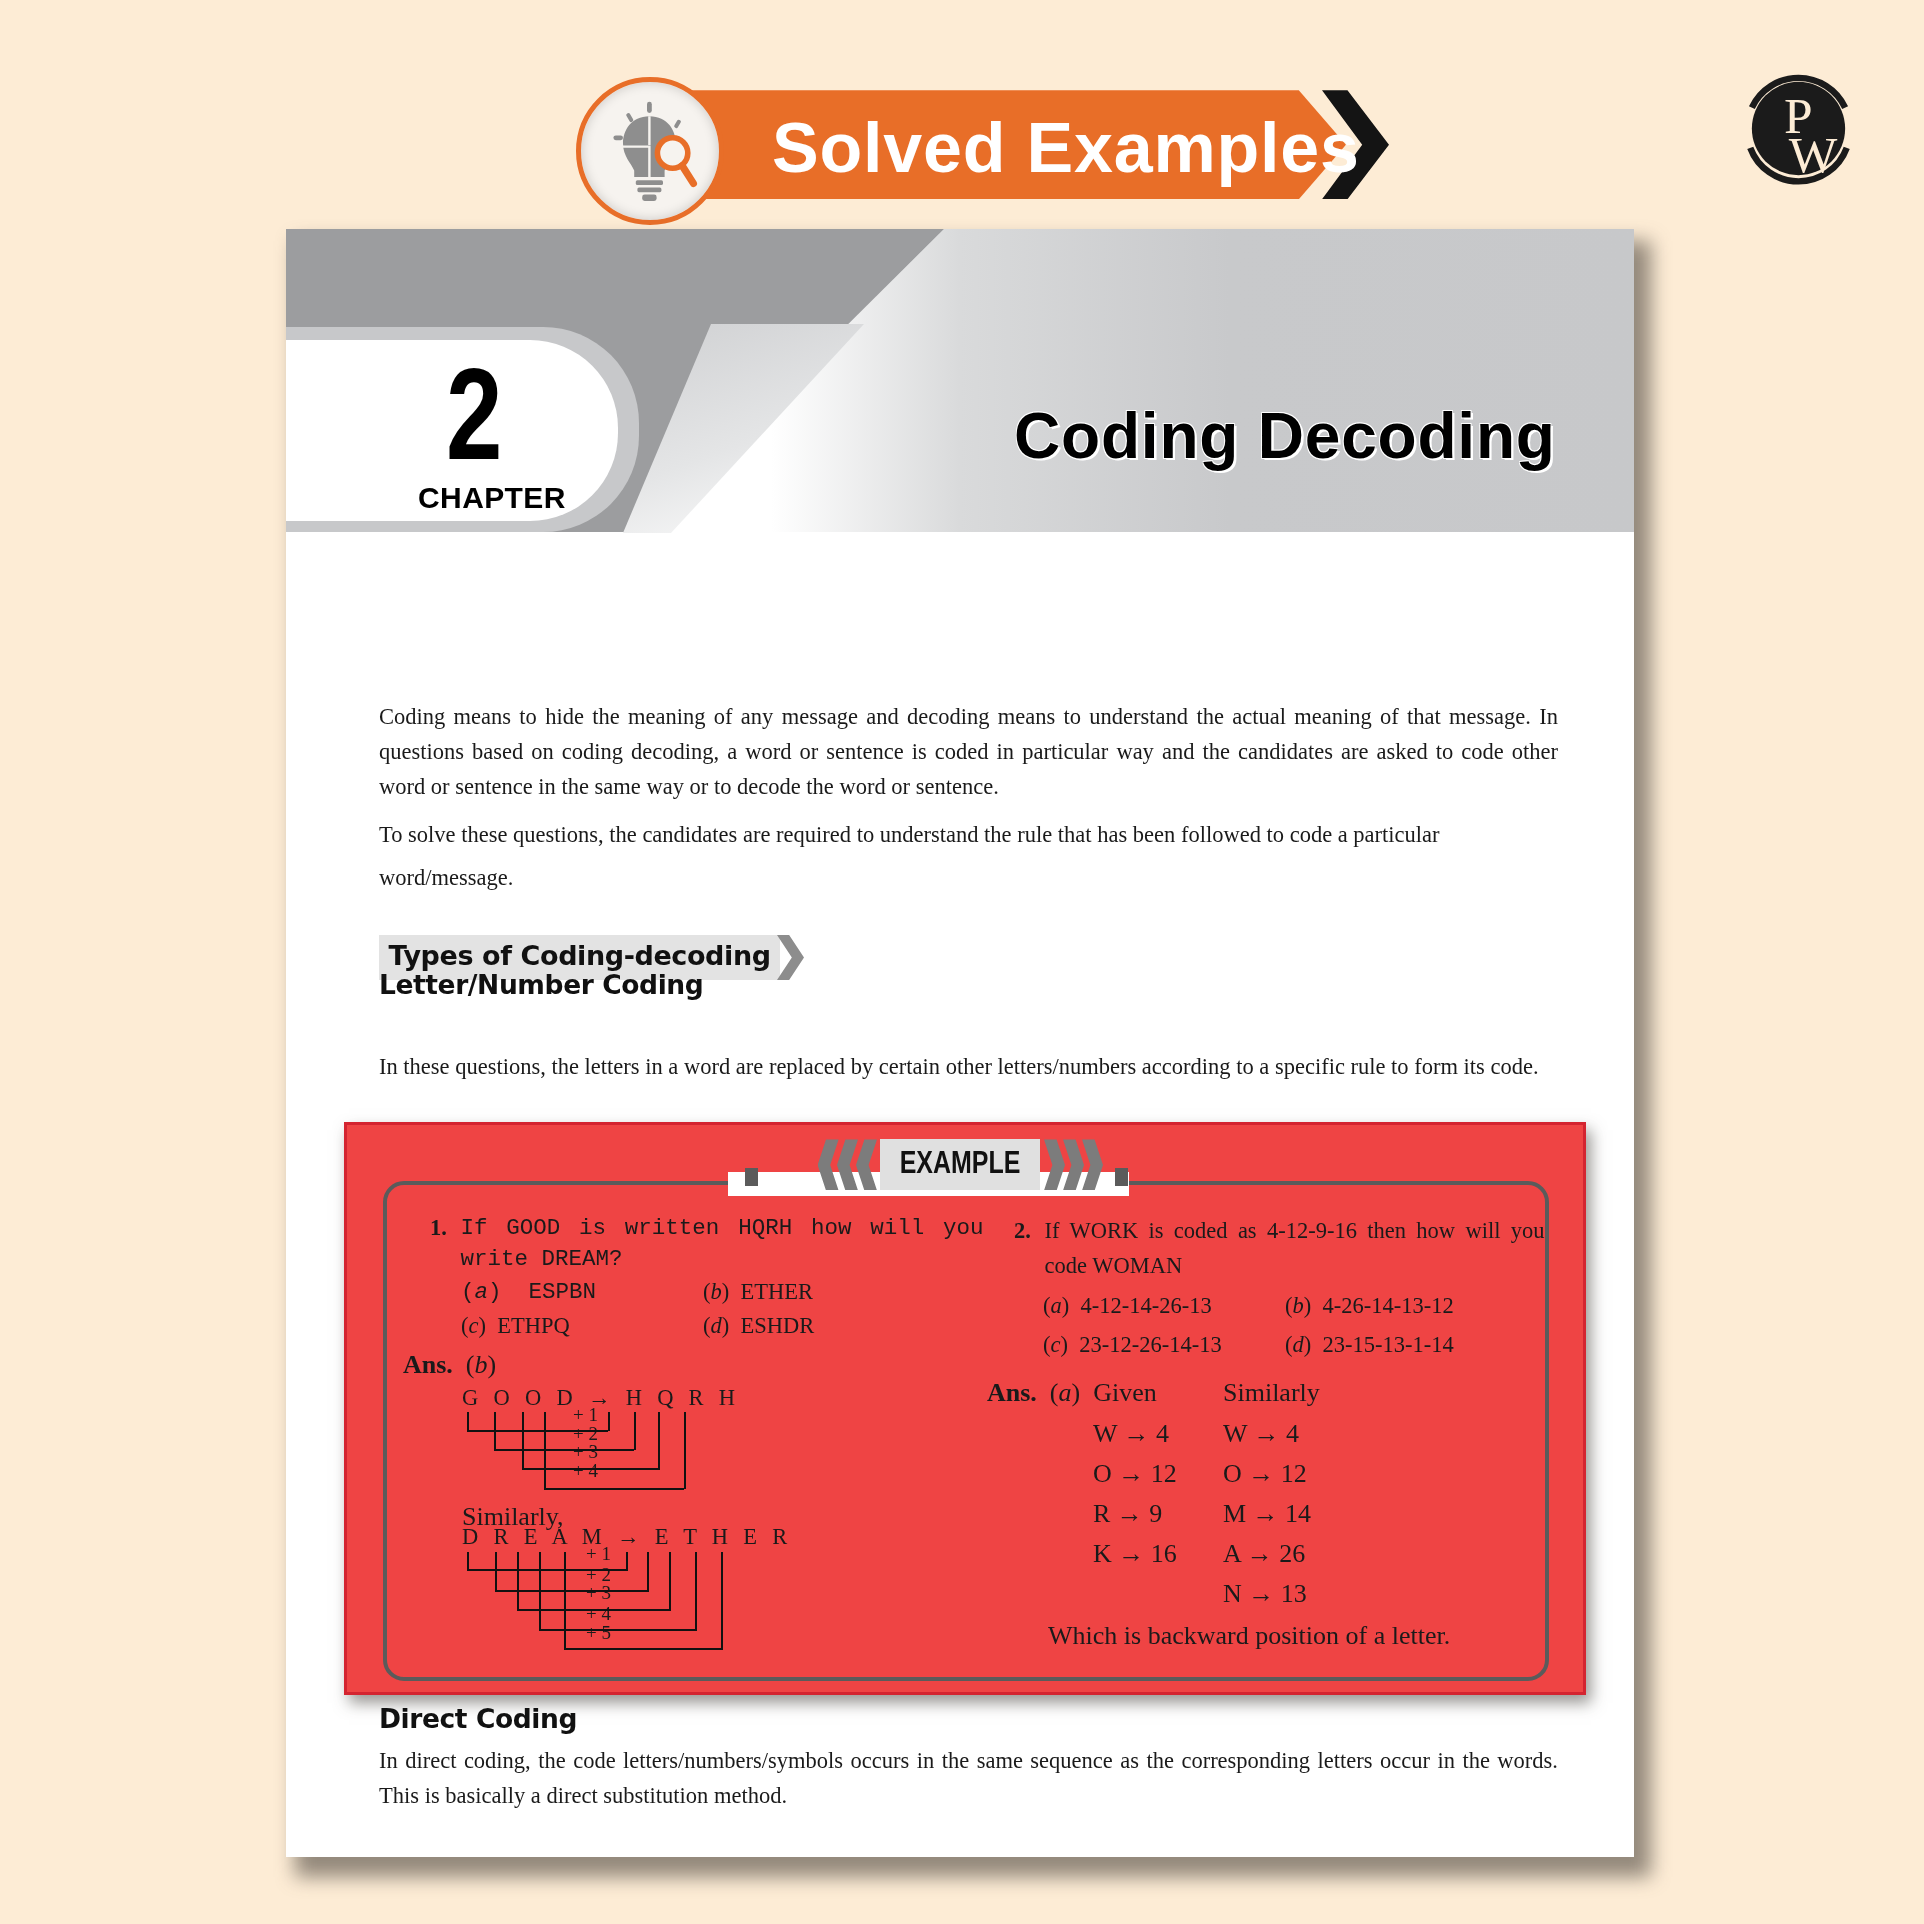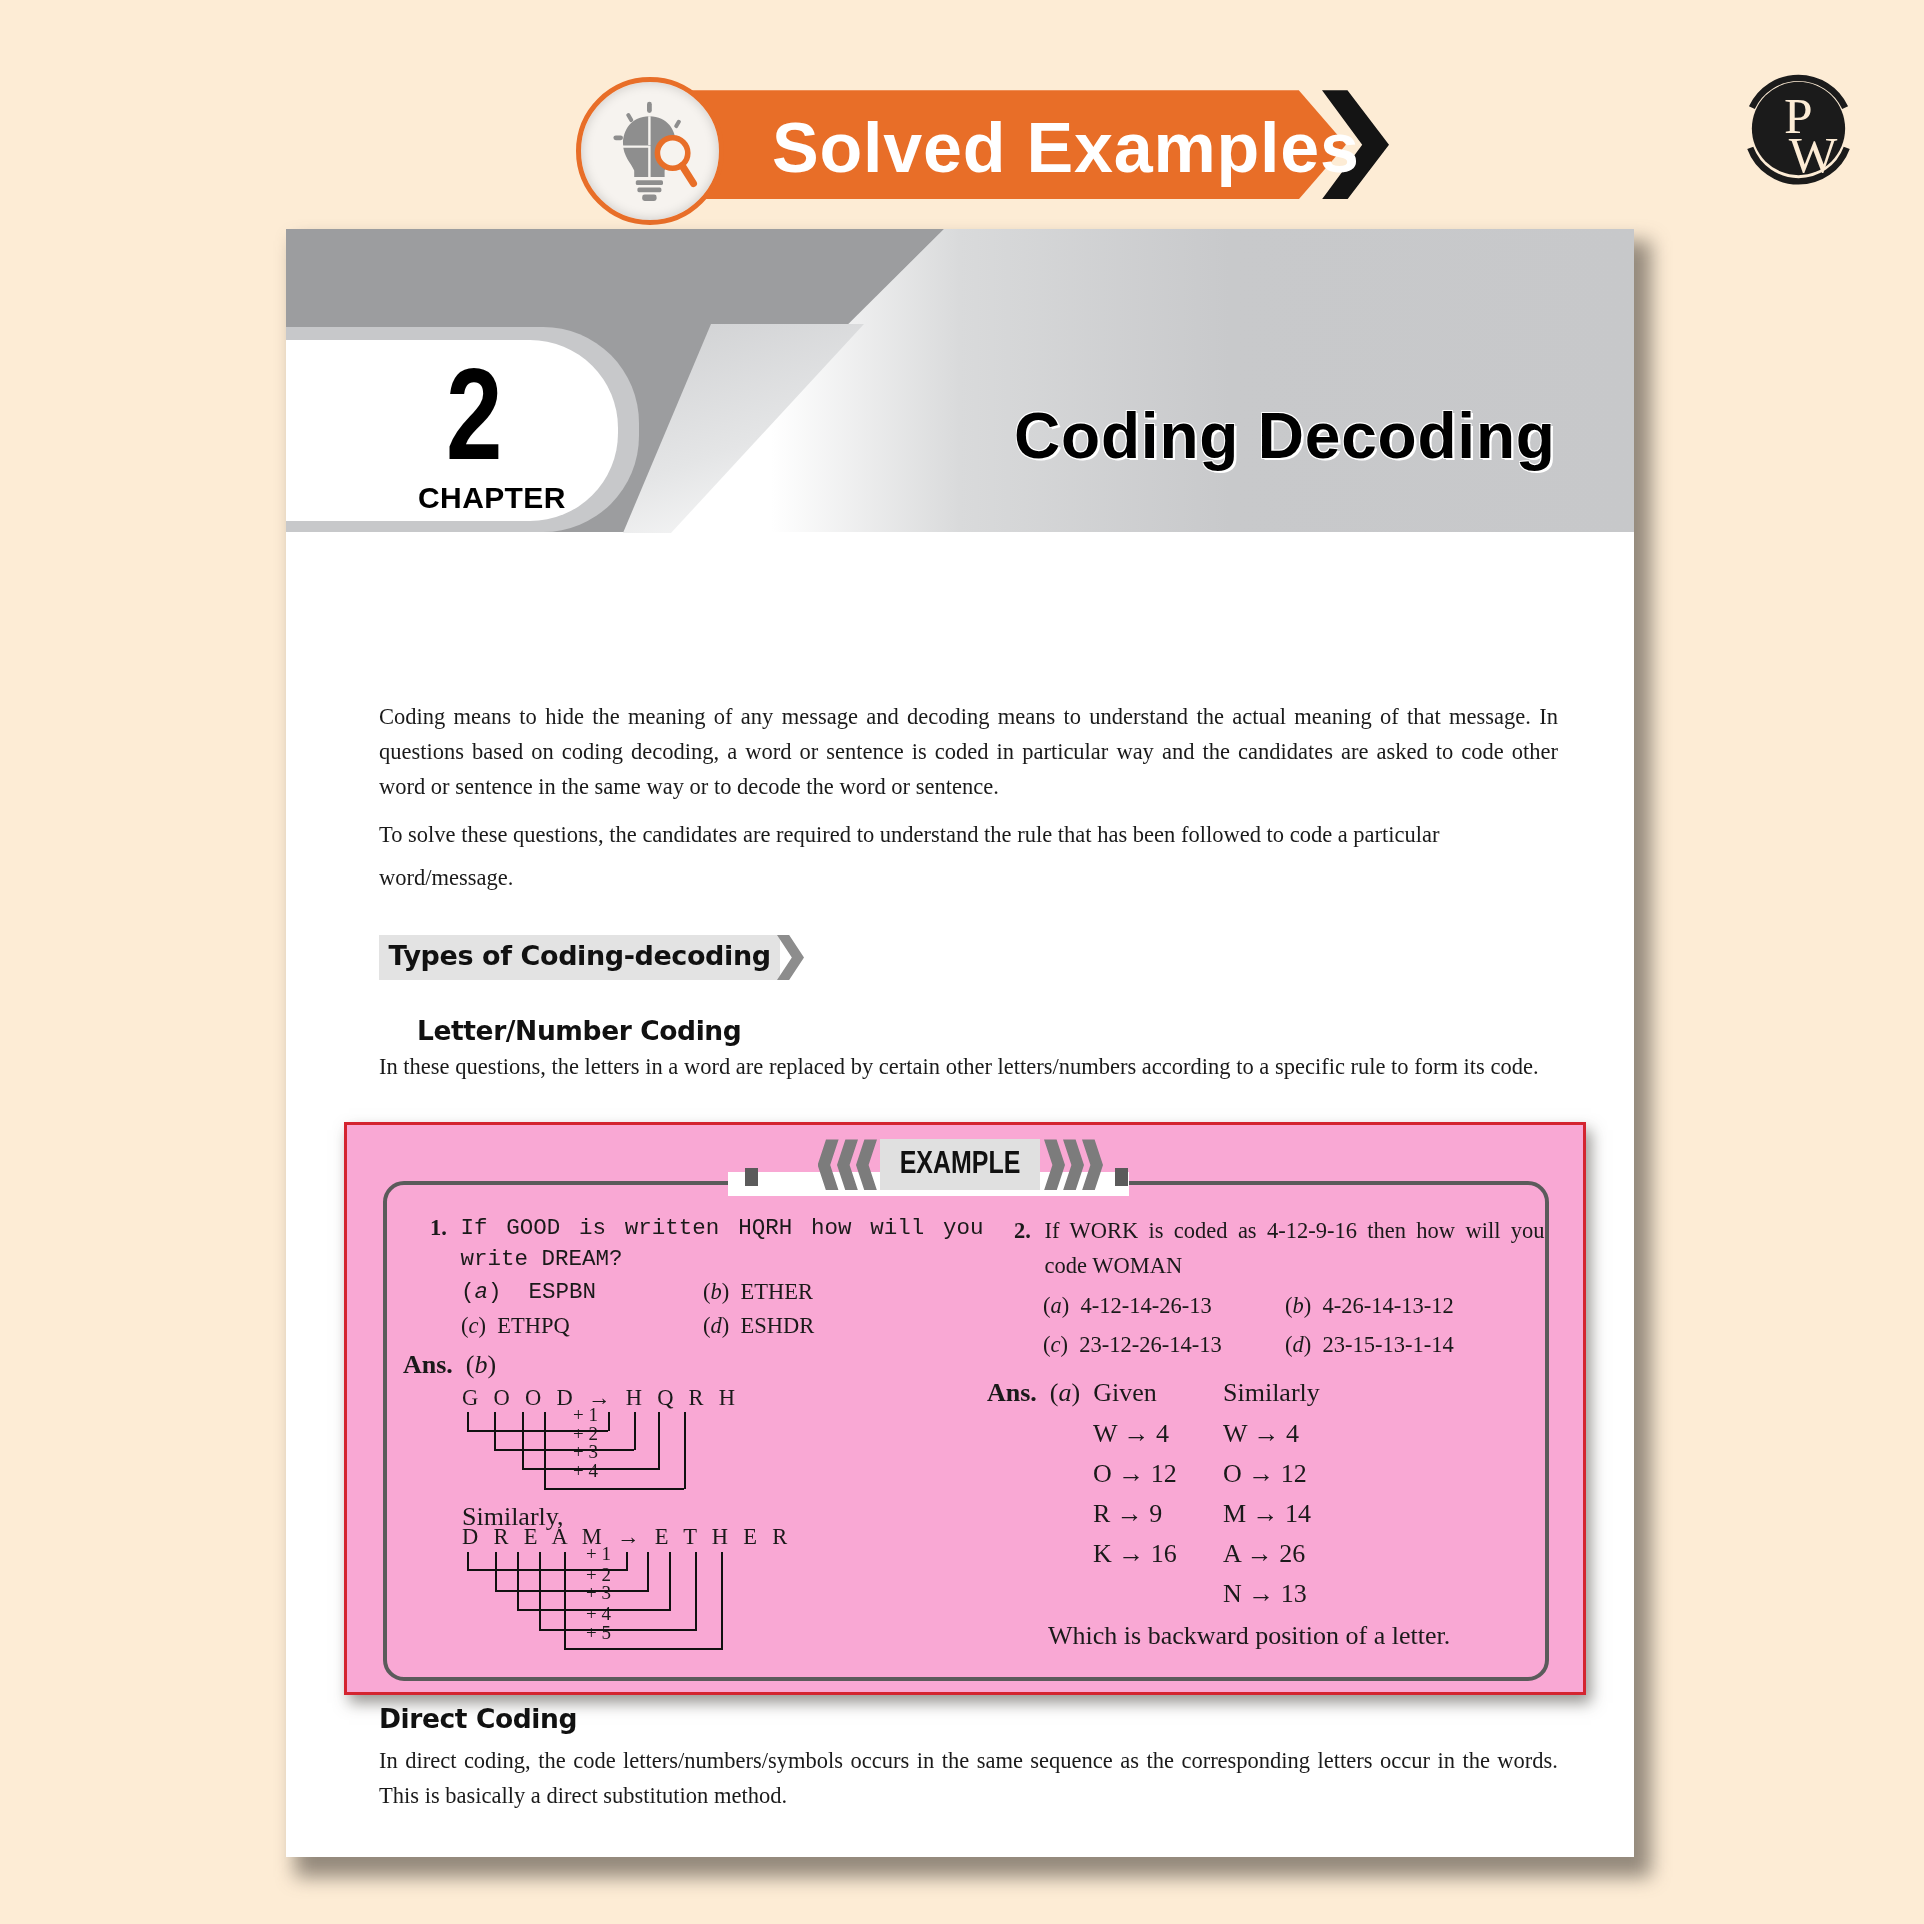--- a/index.html
+++ b/index.html
@@ -63,25 +63,25 @@
   .body-text { position: absolute; left: 93px; width: 1179px; font-size: 22.5px; line-height: 35px; text-align: justify; color: #1a1a1a; }
   .p1 { top: 470px; }
   .p2 { top: 584px; line-height: 43px; text-align: left; }
 
   .types-heading { position: absolute; left: 93px; top: 706px; height: 59px; width: 433px; }
   .types-bg { position: absolute; left: 0; top: 0; width: 401px; height: 45px; background: #e3e3e3; }
   .types-chev { position: absolute; left: 398px; top: 0; width: 27px; height: 45px; background: #8d8d8d; clip-path: polygon(0 0, 45% 0, 100% 50%, 45% 100%, 0 100%, 55% 50%); }
   .types-label { position: absolute; left: 9.6px; top: 4.8px; font-family: "DejaVu Sans", sans-serif; font-weight: bold; font-size: 27px; color: #111; letter-spacing: -0.4px; white-space: nowrap; }
 
   .sub-heading { position: absolute; left: 93px; font-family: "DejaVu Sans", sans-serif; font-weight: bold; font-size: 26.5px; color: #111; letter-spacing: -0.4px; }
-  .h-letter { top: 786px; margin-left: 38px; }
+  .h-letter { top: 740px; }
   .p3 { top: 820px; }
 
   
-  .ex-red { position: absolute; left: 58px; top: 893px; width: 1242px; height: 573px; border: 3.2px solid #d42430; background: #f9a8d4; box-shadow: 4.8px 8px 14.4px rgba(70,65,60,0.55); }
+  .ex-red { position: absolute; left: 58px; top: 893px; width: 1242px; height: 573px; border: 3.2px solid #d42430; background: #ef4444; box-shadow: 4.8px 8px 14.4px rgba(70,65,60,0.55); }
   .ex-inner { position: absolute; left: 36px; top: 56px; width: 1166px; height: 500px; border: 4px solid #5b5b5b; border-radius: 21px; border-top-width: 4px; }
   .ex-gap { position: absolute; left: 381px; top: 47px; width: 401px; height: 24px; background: #fff; }
   .ex-tick-l { position: absolute; left: 398px; top: 43px; width: 13px; height: 17.6px; background: #5b5b5b; }
   .ex-tick-r { position: absolute; left: 768px; top: 43px; width: 13px; height: 17.6px; background: #5b5b5b; }
   .ex-label-wrap { position: absolute; left: 469px; top: 14.4px; width: 297px; height: 51px; }
   .ex-label-bg { position: absolute; left: 64px; top: 0; width: 160px; height: 51px; background: #e0e0e0; }
   .ex-chev { position: absolute; top: 0; width: 21px; height: 51px; background: #7c7c7c; }
   .ex-chev.l { clip-path: polygon(40% 0, 100% 0, 60% 50%, 100% 100%, 40% 100%, 0 50%); }
   .ex-chev.r { clip-path: polygon(0 0, 60% 0, 100% 50%, 60% 100%, 0 100%, 40% 50%); }
   .ex-label { position: absolute; left: 64px; top: 4.8px; width: 160px; text-align: center; font-family: "Liberation Sans", sans-serif; font-weight: bold; font-size: 32px; color: #111; transform: scaleX(0.78); }

